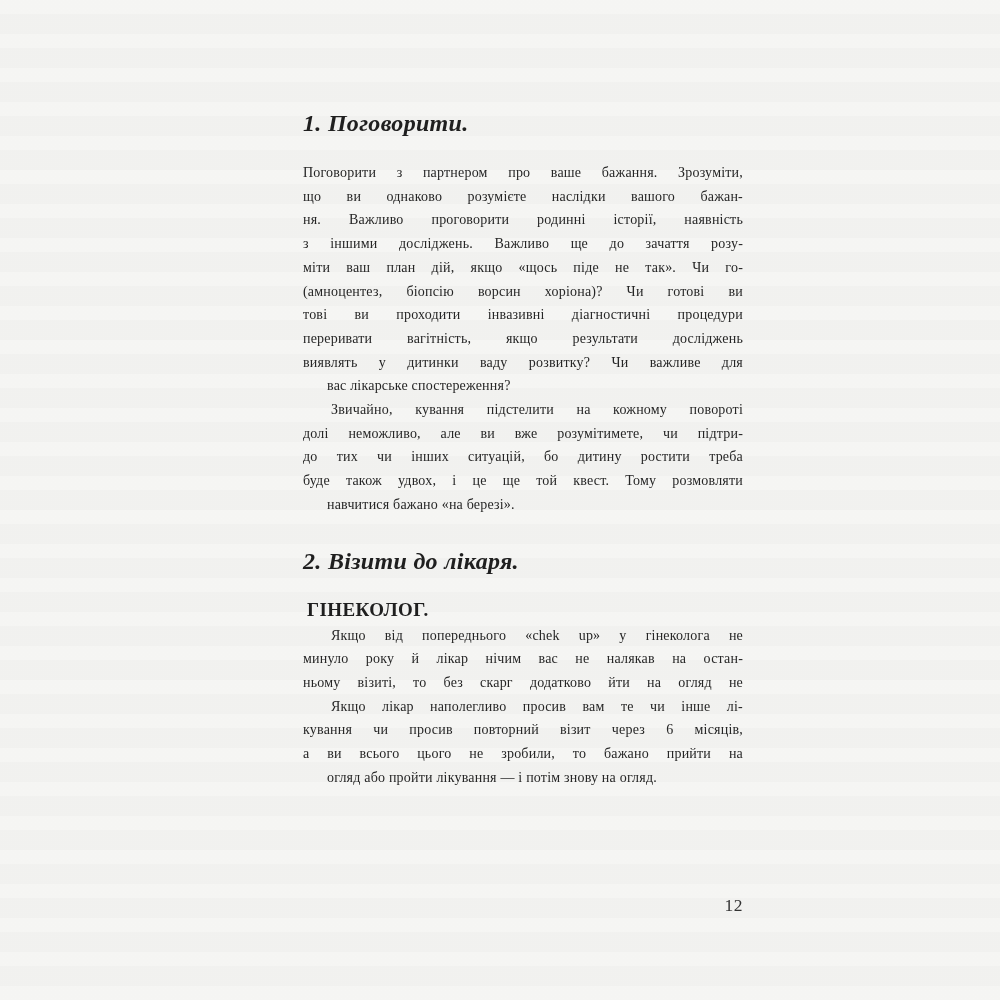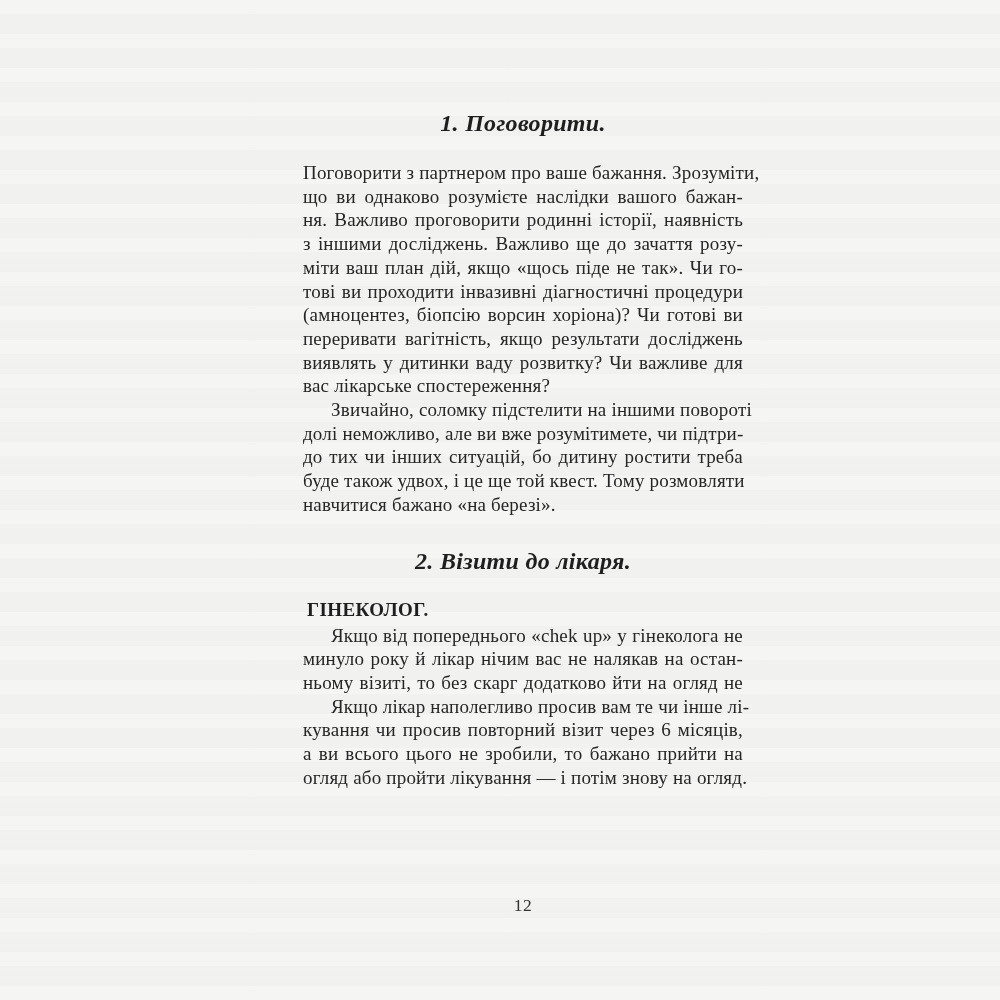--- a/index.html
+++ b/index.html
@@ -27,87 +27,87 @@
   .content {
     position: absolute;
     left: 303px;
     top: 110px;
     width: 440px;
   }
   .section-heading {
     font-size: 24px;
     font-weight: bold;
     font-style: italic;
-    text-align: center;
     letter-spacing: 0.3px;
     margin: 0 0 24px 0;
     color: #1f1f1f;
   }
   .section-heading.second {
     margin-top: 31px;
   }
   .subheading {
     font-size: 19px;
     font-weight: bold;
     letter-spacing: 0.4px;
     margin: 0 0 3px 4px;
     color: #1f1f1f;
   }
   .para {
     margin: 0;
   }
   .line {
-    font-size: 19px;
+    font-size: 14px;
     line-height: 23.7px;
     letter-spacing: 0.2px;
     text-align: justify;
     text-align-last: justify;
     white-space: nowrap;
     color: #262626;
   }
   .line.last {
     text-align-last: left;
+    margin-left: 24px;
   }
   .line.indent {
     text-indent: 28px;
   }
   .page-number {
     position: absolute;
     left: 303px;
     top: 895px;
     width: 440px;
-    text-align: center;
+    text-align: right;
     font-size: 17.5px;
     letter-spacing: 0.5px;
     color: #333333;
   }
 </style>
 </head>
 <body>
 
 <div class="page">
   <div class="content">
 
     <h1 class="section-heading">1. Поговорити.</h1>
 
     <div class="para">
       <div class="line">Поговорити з партнером про ваше бажання. Зрозуміти,</div>
       <div class="line">що ви однаково розумієте наслідки вашого бажан-</div>
       <div class="line">ня. Важливо проговорити родинні історії, наявність</div>
       <div class="line">з іншими досліджень. Важливо ще до зачаття розу-</div>
       <div class="line">міти ваш план дій, якщо «щось піде не так». Чи го-</div>
+      <div class="line">(амноцентез, біопсію ворсин хоріона)? Чи готові ви</div>
       <div class="line">тові ви проходити інвазивні діагностичні процедури</div>
-      <div class="line">(амноцентез, біопсію ворсин хоріона)? Чи готові ви</div>
       <div class="line">переривати вагітність, якщо результати досліджень</div>
       <div class="line">виявлять у дитинки ваду розвитку? Чи важливе для</div>
       <div class="line last">вас лікарське спостереження?</div>
     </div>
 
     <div class="para">
-      <div class="line indent">Звичайно, соломку підстелити на іншими повороті</div>
+      <div class="line indent">Звичайно, кування підстелити на кожному повороті</div>
       <div class="line">долі неможливо, але ви вже розумітимете, чи підтри-</div>
       <div class="line">до тих чи інших ситуацій, бо дитину ростити треба</div>
       <div class="line">буде також удвох, і це ще той квест. Тому розмовляти</div>
       <div class="line last">навчитися бажано «на березі».</div>
     </div>
 
     <h1 class="section-heading second">2. Візити до лікаря.</h1>
 
     <div class="subheading">ГІНЕКОЛОГ.</div>
 

